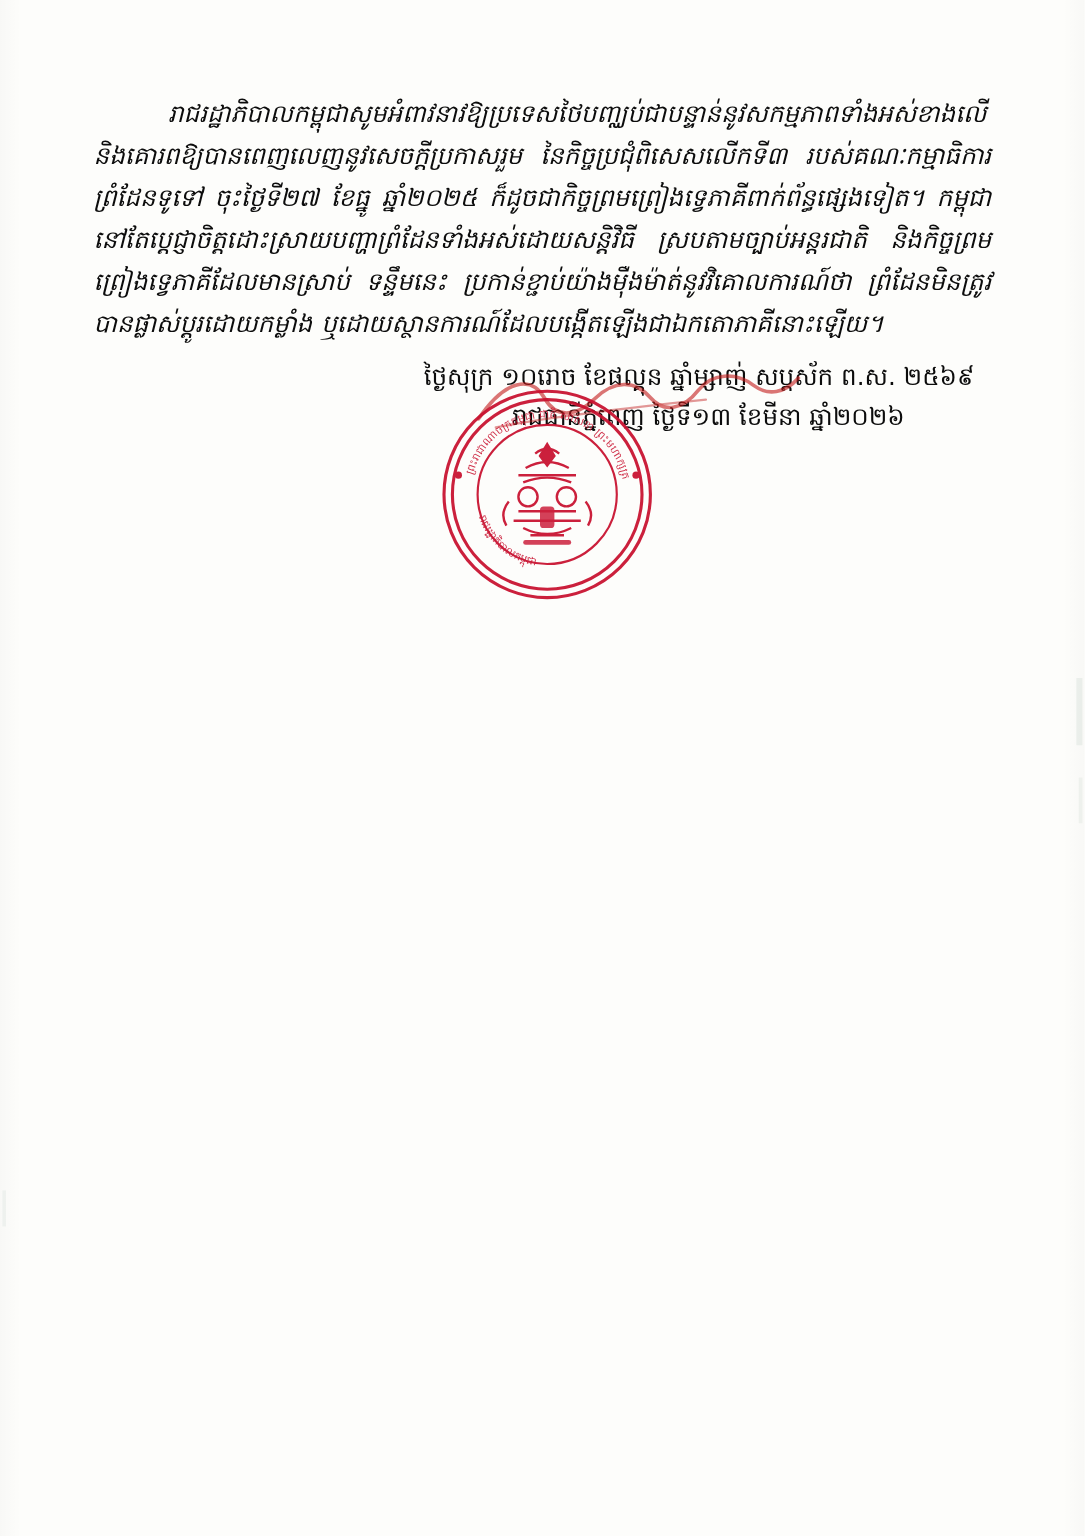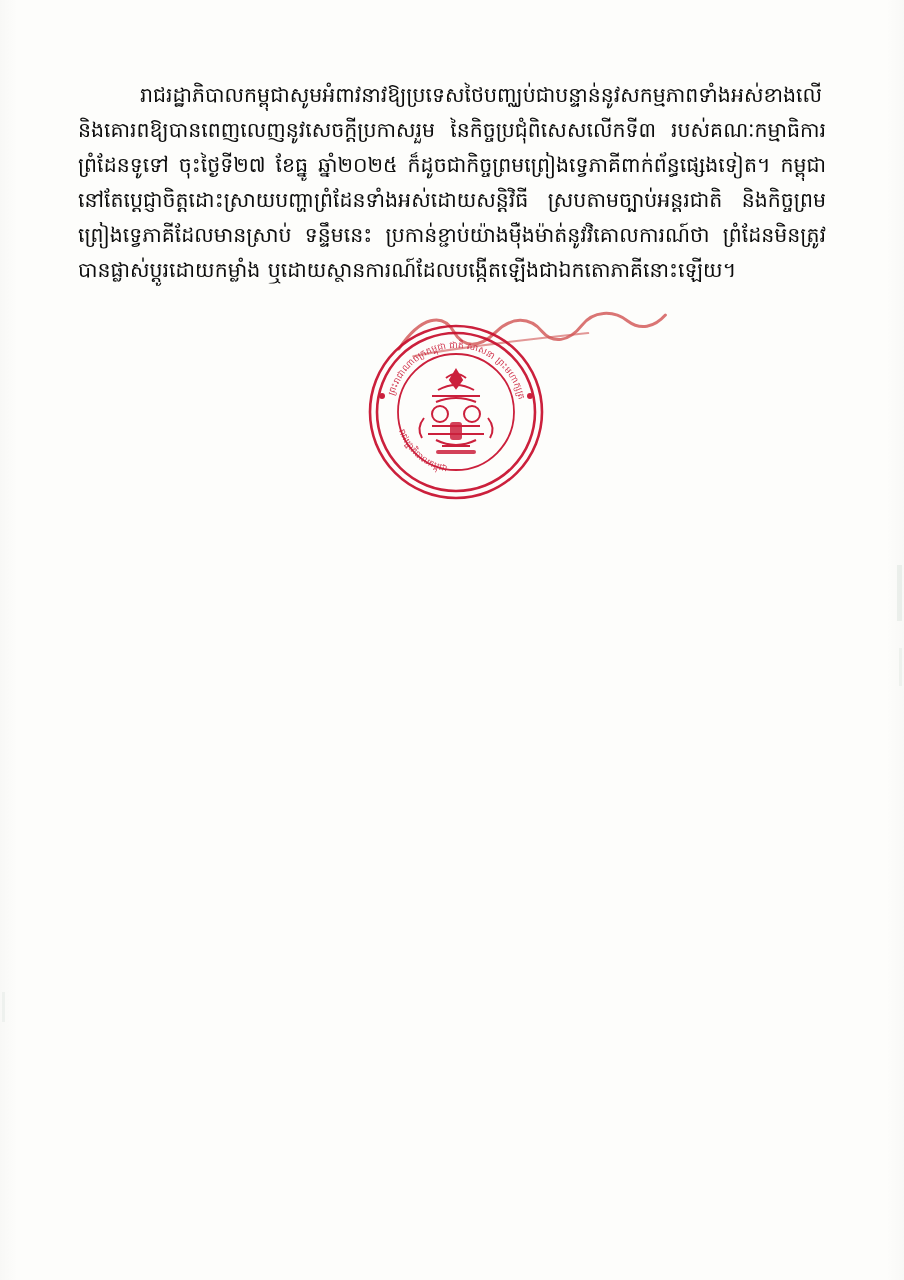--- a/index.html
+++ b/index.html
@@ -36,20 +36,21 @@
     font-size: 20.5px;
     line-height: 35px;
     color: #0c0c0c;
     text-align: justify;
     text-justify: inter-word;
     word-spacing: 1px;
   }
   .body-text p {
     margin: 0;
     text-indent: 62px;
+    font-style: italic;
   }
   .date-block {
     position: absolute;
     left: 78px;
     top: 298px;
     width: 748px;
     text-align: right;
     font-size: 20.5px;
     line-height: 33px;
     color: #0c0c0c;
@@ -95,20 +96,24 @@
 <body>
 
 <div class="page">
 
   <div class="scan-tint"></div>
 
   <div class="body-text">
     <p>រាជរដ្ឋាភិបាលកម្ពុជាសូមអំពាវនាវឱ្យប្រទេសថៃបញ្ឈប់ជាបន្ទាន់នូវសកម្មភាពទាំងអស់ខាងលើ និងគោរពឱ្យបានពេញលេញនូវសេចក្តីប្រកាសរួម នៃកិច្ចប្រជុំពិសេសលើកទី៣ របស់គណៈកម្មាធិការព្រំដែនទូទៅ ចុះថ្ងៃទី២៧ ខែធ្នូ ឆ្នាំ២០២៥ ក៏ដូចជាកិច្ចព្រមព្រៀងទ្វេភាគីពាក់ព័ន្ធផ្សេងទៀត។ កម្ពុជានៅតែប្តេជ្ញាចិត្តដោះស្រាយបញ្ហាព្រំដែនទាំងអស់ដោយសន្តិវិធី ស្របតាមច្បាប់អន្តរជាតិ និងកិច្ចព្រមព្រៀងទ្វេភាគីដែលមានស្រាប់ ទន្ទឹមនេះ ប្រកាន់ខ្ជាប់យ៉ាងមុឺងម៉ាត់នូវវិគោលការណ៍ថា ព្រំដែនមិនត្រូវបានផ្លាស់ប្ដូរដោយកម្លាំង ឬដោយស្ថានការណ៍ដែលបង្កើតឡើងជាឯកតោភាគីនោះឡើយ។</p>
   </div>
 
+  <div class="date-block">
+    <span class="date-line">ថ្ងៃសុក្រ ១០រោច ខែផល្គុន ឆ្នាំម្សាញ់ សប្តស័ក ព.ស. ២៥៦៩</span>
+    <span class="date-line second">រាជធានីភ្នំពេញ ថ្ងៃទី១៣ ខែមីនា ឆ្នាំ២០២៦</span>
+  </div>
 
   <div class="sign-script">
     <svg width="280" height="60" viewBox="0 0 280 60" aria-hidden="true">
       <path d="M6 42 C 30 10, 52 8, 62 28 C 70 44, 86 46, 104 30 C 120 16, 138 16, 150 32 C 160 45, 176 44, 190 28 C 202 14, 222 14, 236 26 C 248 36, 262 34, 274 22" fill="none" stroke="#c21a1a" stroke-width="3" stroke-linecap="round" opacity="0.8"></path>
       <path d="M20 50 C 60 44, 120 40, 196 36" fill="none" stroke="#c21a1a" stroke-width="2" stroke-linecap="round" opacity="0.6"></path>
     </svg>
   </div>
 
   <div class="seal">
     <svg width="180" height="180" viewBox="0 0 180 180" aria-hidden="true">

